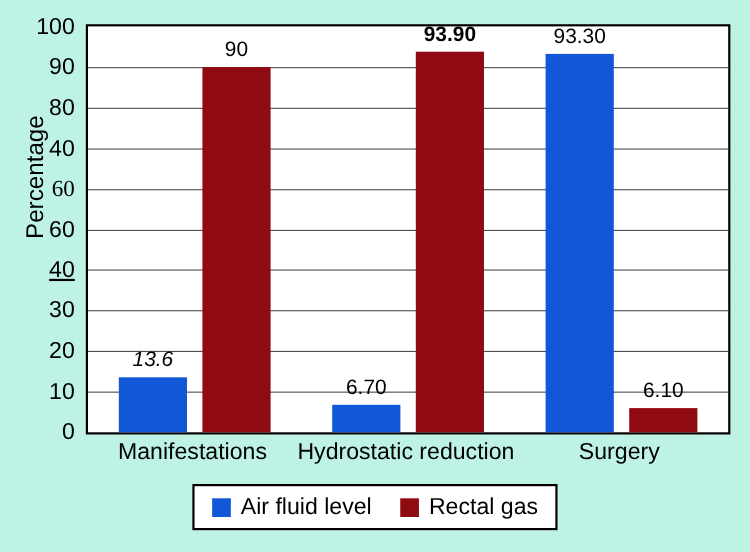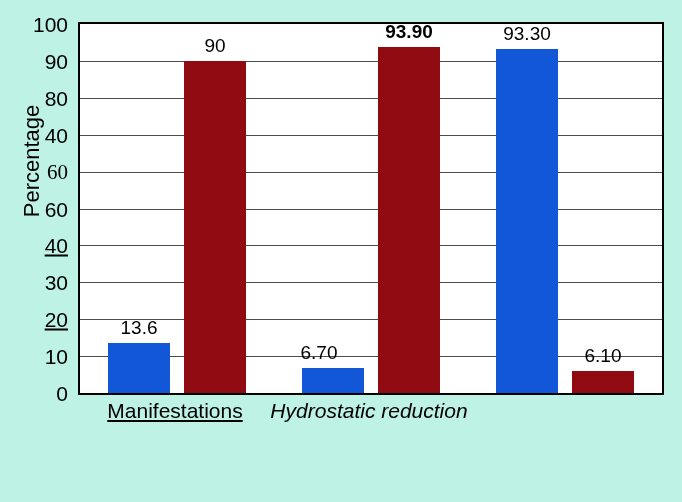--- a/index.html
+++ b/index.html
@@ -136,21 +136,21 @@
 </head>
 <body>
 
 <div id="chart-root">
 
   <div id="ylabel">Percentage</div>
 
   <div id="ytick-layer">
       <div class="ytick" style="top: 371px;">0</div>
       <div class="ytick" style="top: 334.1px;">10</div>
-      <div class="ytick" style="top: 297.2px; text-decoration: underline;">20</div>
+      <div class="ytick" style="top: 297.2px;">20</div>
       <div class="ytick" style="top: 260.3px;">30</div>
       <div class="ytick" style="top: 223.4px; text-decoration: underline;">40</div>
       <div class="ytick" style="top: 186.5px;">60</div>
       <div class="ytick" style="top: 149.6px; font-family: Liberation Serif, serif;">60</div>
       <div class="ytick" style="top: 112.7px;">40</div>
       <div class="ytick" style="top: 75.8px;">80</div>
       <div class="ytick" style="top: 38.9px;">90</div>
       <div class="ytick" style="top: 2px; margin-left: 36px;">100</div>
     </div>
 
@@ -168,28 +168,39 @@
       </div>
     <div id="bars">
         <div class="bar blue" style="left: 28px; width: 62px; height: 50.184px;"></div>
         <div class="bar red" style="left: 104px; width: 62px; height: 332.1px;"></div>
         <div class="bar blue" style="left: 222px; width: 62px; height: 24.723px;"></div>
         <div class="bar red" style="left: 298px; width: 62px; height: 346.491px;"></div>
         <div class="bar blue" style="left: 416px; width: 62px; height: 344.277px;"></div>
         <div class="bar red" style="left: 492px; width: 62px; height: 22.509px;"></div>
       </div>
     <div id="bar-labels">
-        <div class="bar-label" style="left: 8px; width: 102px; top: 292.816px;">13.6</div>
+        <div class="bar-label" style="left: 8px; width: 102px; top: 292.816px; font-style: italic;">13.6</div>
         <div class="bar-label" style="left: 84px; width: 102px; top: 10.9px;">90</div>
-        <div class="bar-label" style="left: 188px; width: 102px; top: 318.277px;">6.70</div>
+        <div class="bar-label" style="left: 202px; width: 102px; top: 318.277px;">6.70</div>
         <div class="bar-label" style="left: 278px; width: 102px; top: -3.491px; font-weight: bold;">93.90</div>
         <div class="bar-label" style="left: 396px; width: 102px; top: -1.277px;">93.30</div>
         <div class="bar-label" style="left: 472px; width: 102px; top: 321px;">6.10</div>
       </div>
   </div>
 
   <div id="xlabels">
-      <div class="xtick" style="left: -20px; width: 234px; text-decoration: underline;">Manifestations</div>
-      <div class="xtick" style="left: 174px; width: 234px; font-style: italic;">Hydrostatic reduction</div>
+      <div class="xtick" style="left: -20px; width: 234px;">Manifestations</div>
+      <div class="xtick" style="left: 174px; width: 234px;">Hydrostatic reduction</div>
+      <div class="xtick" style="left: 368px; width: 234px;">Surgery</div>
     </div>
 
+  <div id="legend">
+      <div class="legend-entry">
+        <span class="swatch blue"></span>
+        <span>Air fluid level</span>
+      </div>
+      <div class="legend-entry">
+        <span class="swatch red"></span>
+        <span>Rectal gas</span>
+      </div>
+    </div>
 
 </div>
 
 </body></html>

